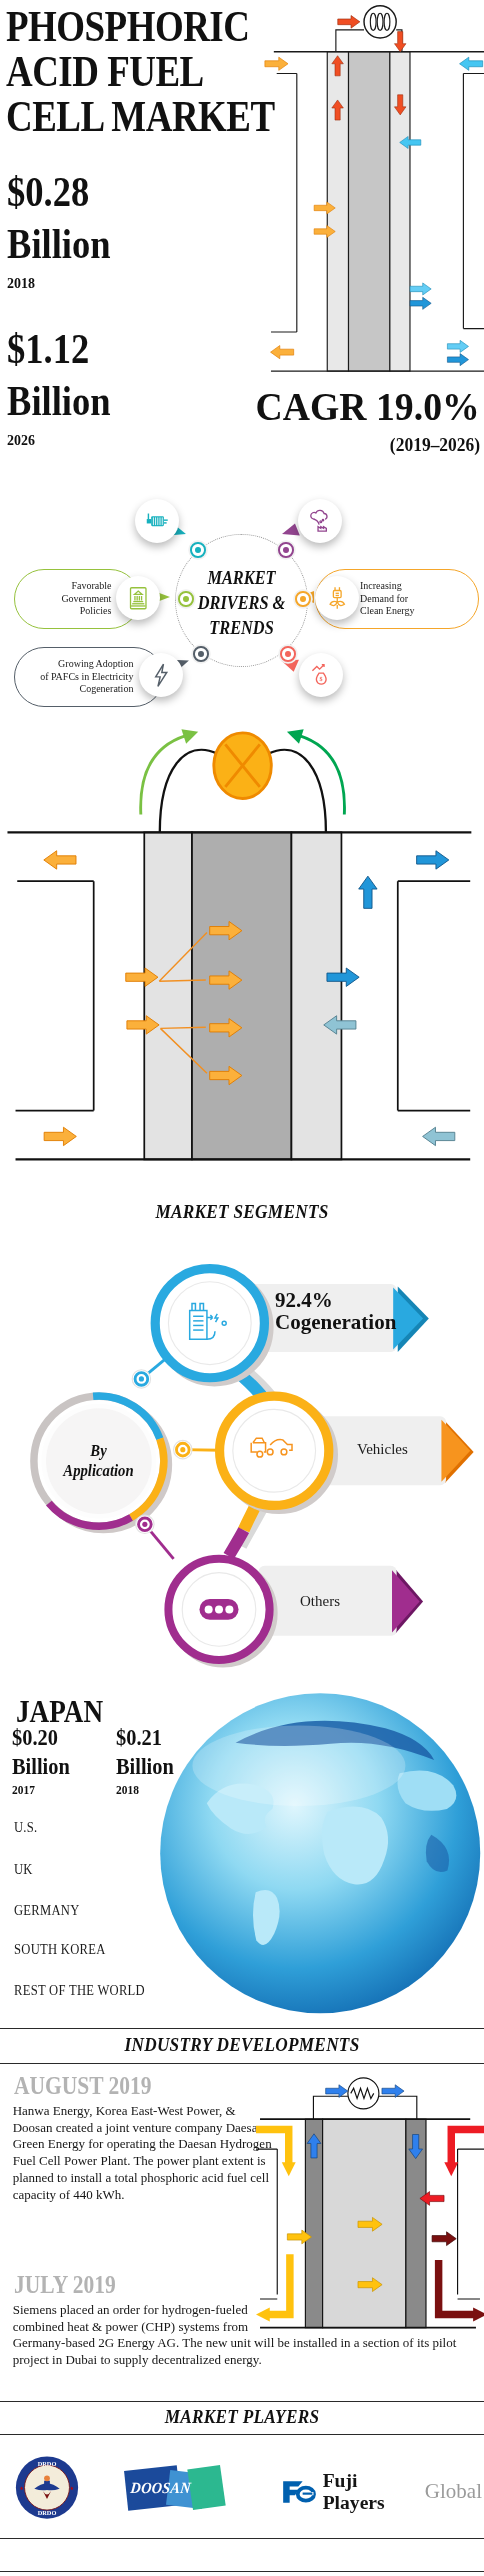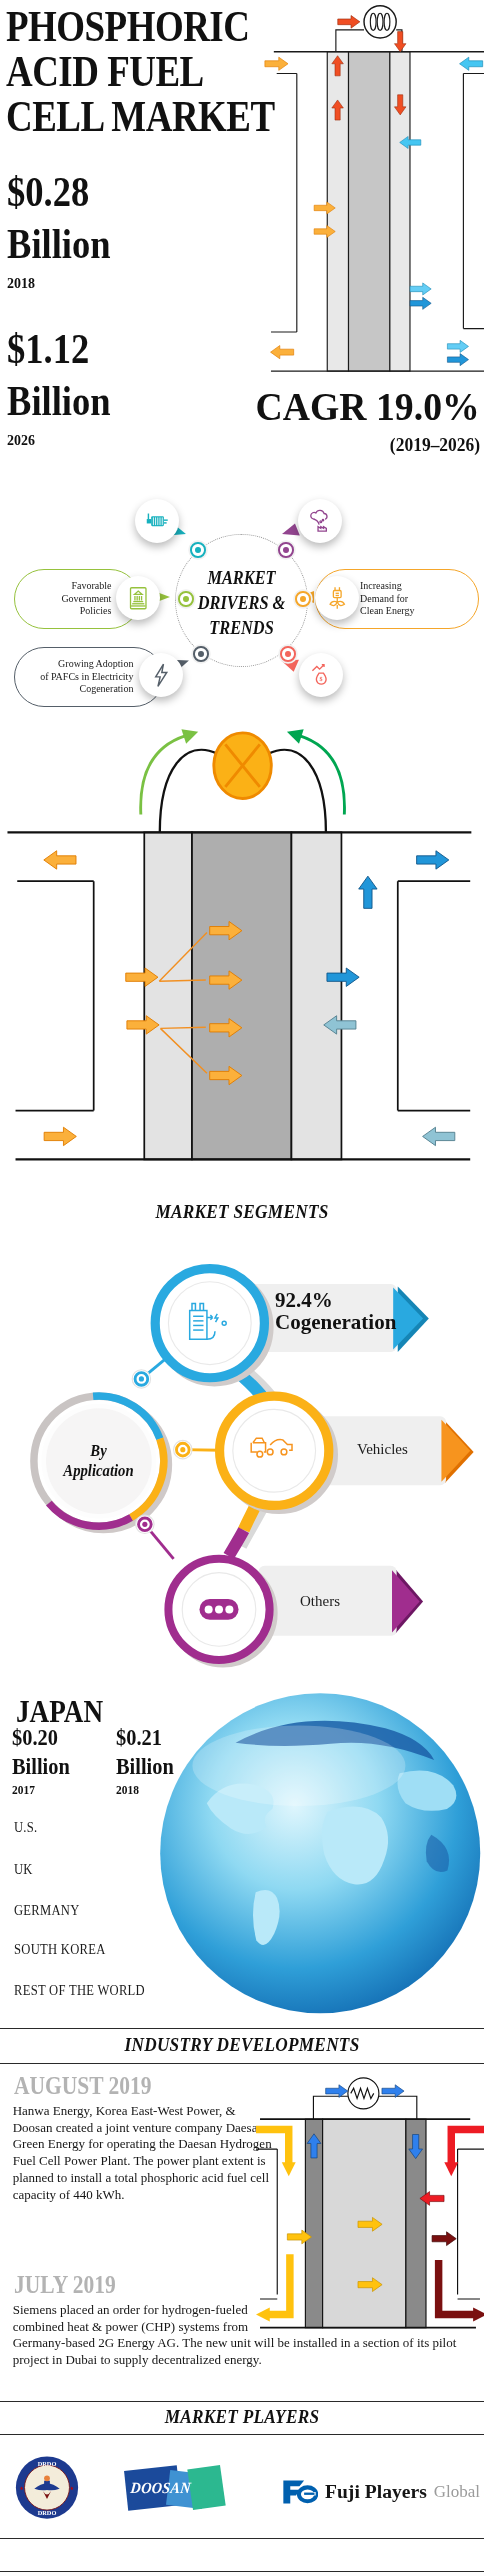--- a/index.html
+++ b/index.html
@@ -36,21 +36,21 @@
   .segval{font-size:21px;line-height:22px;font-weight:bold;}
   .seglabel{font-size:15px;color:#1c1c1c;}
   .hubtxt{font-size:16px;line-height:20px;font-weight:bold;font-style:italic;text-align:center;transform:scaleX(.92);transform-origin:50% 50%;}
   
   .japanh{font-size:32px;font-weight:bold;transform:scaleX(.85);}
   .jval{font-size:24px;line-height:29px;font-weight:bold;transform:scaleX(.85);}
   .jyear{font-size:12.7px;font-weight:bold;transform:scaleX(.9);}
   .country{font-size:14px;letter-spacing:0.3px;transform:scaleX(.9);color:#1a1a1a;}
   
   .fujiname{font-size:19.6px;font-weight:bold;color:#151515;}
-  .fujisuffix{font-size:17px;color:#9b9b9b;}
+  .fujisuffix{font-size:21px;color:#9b9b9b;}
   .footertxt{font-size:12.7px;font-weight:bold;transform:scaleX(.96);}
   .doosantxt{position:absolute;color:#fff;font-weight:bold;font-style:italic;font-size:15.5px;letter-spacing:0.3px;transform:skewX(-6deg) scaleX(.92);}
 </style>
 </head>
 <body>
 
 <div id="page">
 
   <svg width="0" height="0" style="position:absolute">
     <defs>

